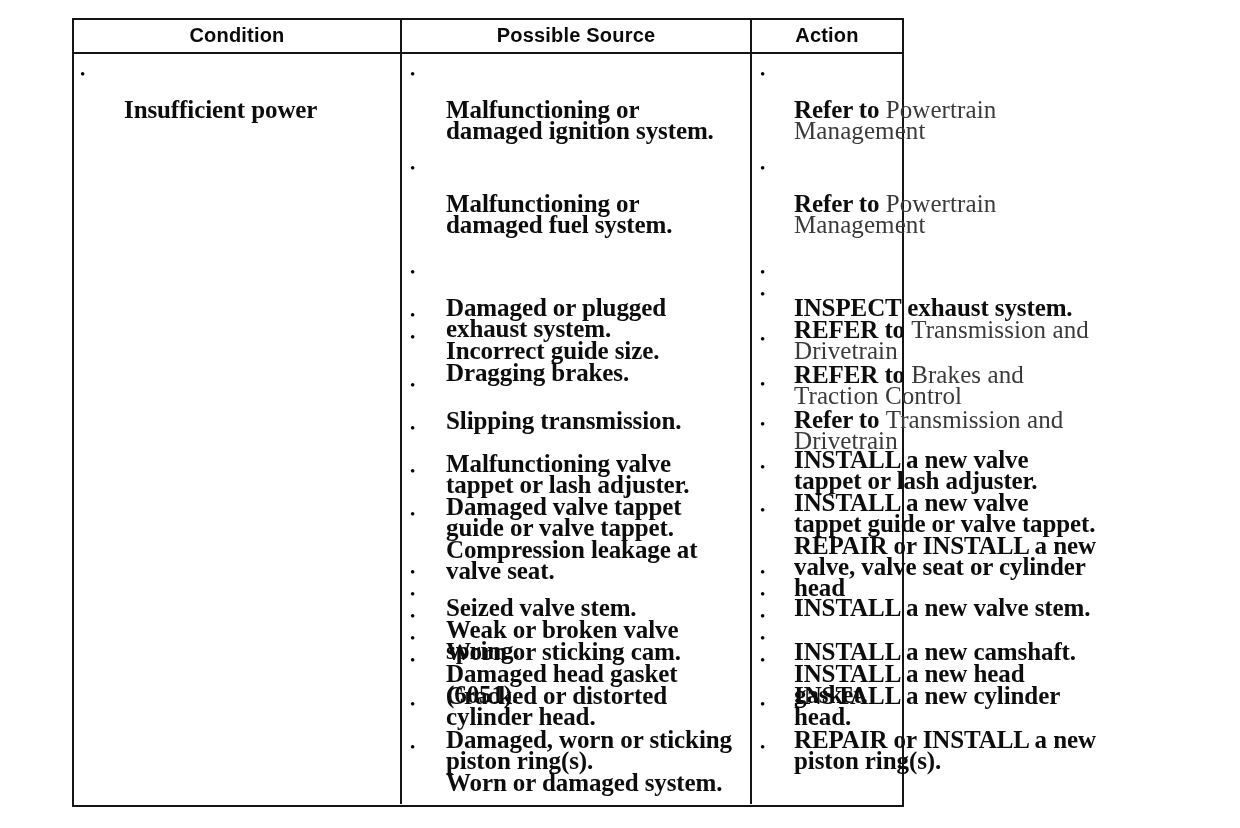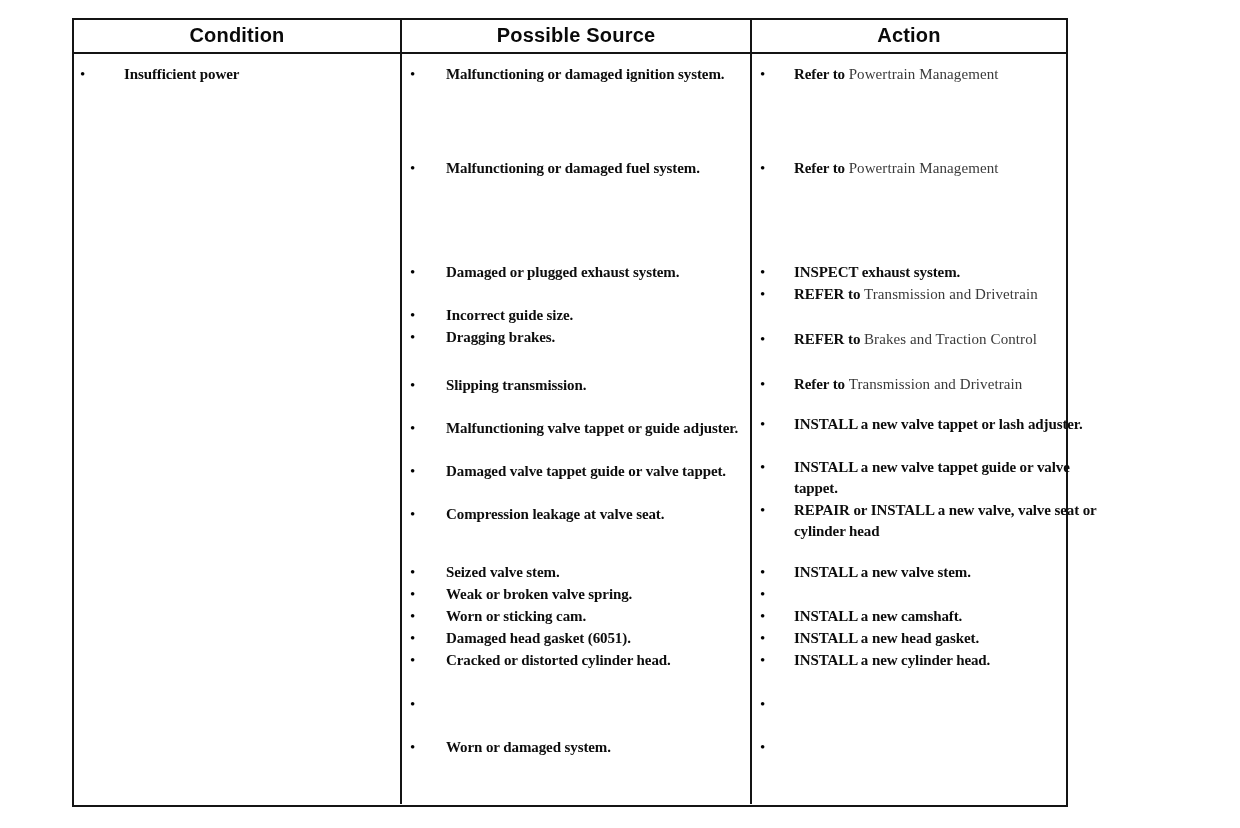--- a/index.html
+++ b/index.html
@@ -23,21 +23,21 @@
     width: 1240px;
     height: 828px;
     background: #ffffff;
   }
 
   
   .table-wrap {
     position: absolute;
     left: 72px;
     top: 18px;
-    width: 996px;
+    width: 832px;
     height: 789px;
     border: 2.5px solid #141414;
     box-sizing: border-box;
     background: #ffffff;
   }
 
   
   .thead {
     display: flex;
     height: 34px;
@@ -83,25 +83,26 @@
   }
   .dot {
     width: 14px;
     min-width: 14px;
     font-size: 15px;
     line-height: 20px;
     text-align: left;
     color: #000;
   }
   .txt {
-    font-size: 15px;
+    font-size: 25px;
     line-height: 21px;
     font-weight: bold;
     color: #0d0d0d;
     letter-spacing: -0.1px;
+    margin-top: 35px;
   }
   
   .ref {
     font-weight: normal;
     color: #3a3a3a;
     letter-spacing: 0.1px;
   }
 
   
   .c1 .dot { width: 44px; min-width: 44px; }
@@ -157,21 +158,21 @@
           <span class="txt">Dragging brakes.</span>
         </div>
 
         <div class="bullet" style="left:8px; top:321px; width:330px;">
           <span class="dot">•</span>
           <span class="txt">Slipping transmission.</span>
         </div>
 
         <div class="bullet" style="left:8px; top:364px; width:330px;">
           <span class="dot">•</span>
-          <span class="txt">Malfunctioning valve tappet or guide adjuster.</span>
+          <span class="txt">Malfunctioning valve tappet or lash adjuster.</span>
         </div>
 
         <div class="bullet" style="left:8px; top:407px; width:330px;">
           <span class="dot">•</span>
           <span class="txt">Damaged valve tappet guide or valve tappet.</span>
         </div>
 
         <div class="bullet" style="left:8px; top:450px; width:330px;">
           <span class="dot">•</span>
           <span class="txt">Compression leakage at valve seat.</span>
@@ -197,20 +198,21 @@
           <span class="txt">Damaged head gasket (6051).</span>
         </div>
 
         <div class="bullet" style="left:8px; top:596px; width:330px;">
           <span class="dot">•</span>
           <span class="txt">Cracked or distorted cylinder head.</span>
         </div>
 
         <div class="bullet" style="left:8px; top:640px; width:330px;">
           <span class="dot">•</span>
+          <span class="txt">Damaged, worn or sticking piston ring(s).</span>
         </div>
 
         <div class="bullet" style="left:8px; top:683px; width:330px;">
           <span class="dot">•</span>
           <span class="txt">Worn or damaged system.</span>
         </div>
 
       </div>
 
       <div class="td c3">
@@ -318,20 +320,24 @@
         <div class="bullet" style="left:8px; top:596px; width:340px;">
           <span class="dot">•</span>
           <span class="txt">
             <span>INSTALL a new cylinder head.</span>
             <span class="ref"></span>
           </span>
         </div>
 
         <div class="bullet" style="left:8px; top:640px; width:340px;">
           <span class="dot">•</span>
+          <span class="txt">
+            <span>REPAIR or INSTALL a new piston ring(s).</span>
+            <span class="ref"></span>
+          </span>
         </div>
 
         <div class="bullet" style="left:8px; top:683px; width:340px;">
           <span class="dot">•</span>
         </div>
 
       </div>
 
     </div>
   </div>

